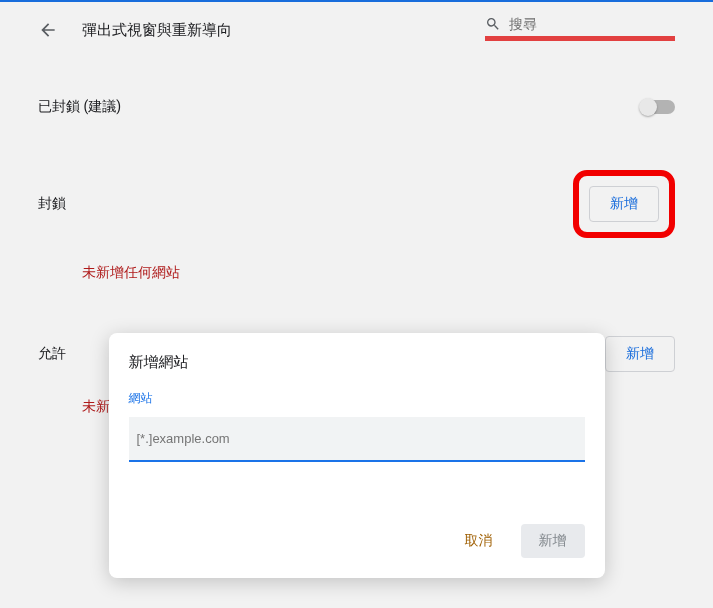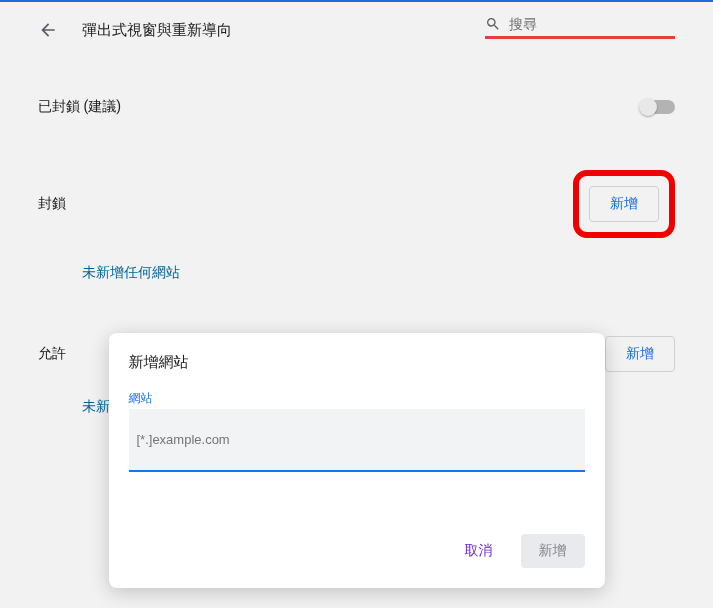--- a/index.html
+++ b/index.html
@@ -39,21 +39,21 @@
       font-weight: 500;
       color: #202124;
     }
     .search-wrap {
       position: absolute;
       right: 12px;
       top: 14px;
       width: 190px;
       display: flex;
       align-items: center;
-      border-bottom: 3px solid #ef4444;
+      border-bottom: 5px solid #ef4444;
       padding-bottom: 4px;
     }
     .search-icon {
       margin-right: 8px;
       display: flex;
     }
     .search-input {
       border: none;
       outline: none;
       font-size: 14px;
@@ -104,21 +104,21 @@
       cursor: pointer;
     }
     .add-button-highlight {
       border: 6px solid #ff0000;
       border-radius: 14px;
       padding: 10px 10px;
       display: inline-block;
     }
     .sub-text {
       font-size: 14px;
-      color: #0369a1;
+      color: #b91c1c;
       padding: 26px 12px 0 56px;
     }
     .overlay {
       position: absolute;
       top: 0;
       left: 0;
       width: 713px;
       height: 608px;
       background: rgba(0,0,0,0.05);
       display: flex;
@@ -135,25 +135,25 @@
     }
     .dialog-title {
       font-size: 15px;
       color: #202124;
       margin-bottom: 18px;
     }
     .dialog-field-label {
       font-size: 12px;
       color: #1a73e8;
       font-weight: 500;
-      margin-bottom: 2px;
+      margin-bottom: 10px;
     }
     .dialog-input {
       width: 100%;
-      padding: 23px 8px;
+      padding: 14px 8px;
       font-size: 13px;
       background: #f1f3f4;
       border: none;
       border-bottom: 2px solid #1a73e8;
       outline: none;
       color: #202124;
     }
     .dialog-actions {
       display: flex;
       justify-content: flex-end;
@@ -163,21 +163,21 @@
     .btn {
       padding: 8px 18px;
       font-size: 14px;
       border-radius: 4px;
       cursor: pointer;
       font-weight: 500;
     }
     .btn-cancel {
       background: transparent;
       border: none;
-      color: #6d28d9;
+      color: #a16207;
     }
     .btn-confirm {
       background: #e8eaed;
       border: none;
       color: #80868b;
     }
   </style>
 </head>
 <body>
 

